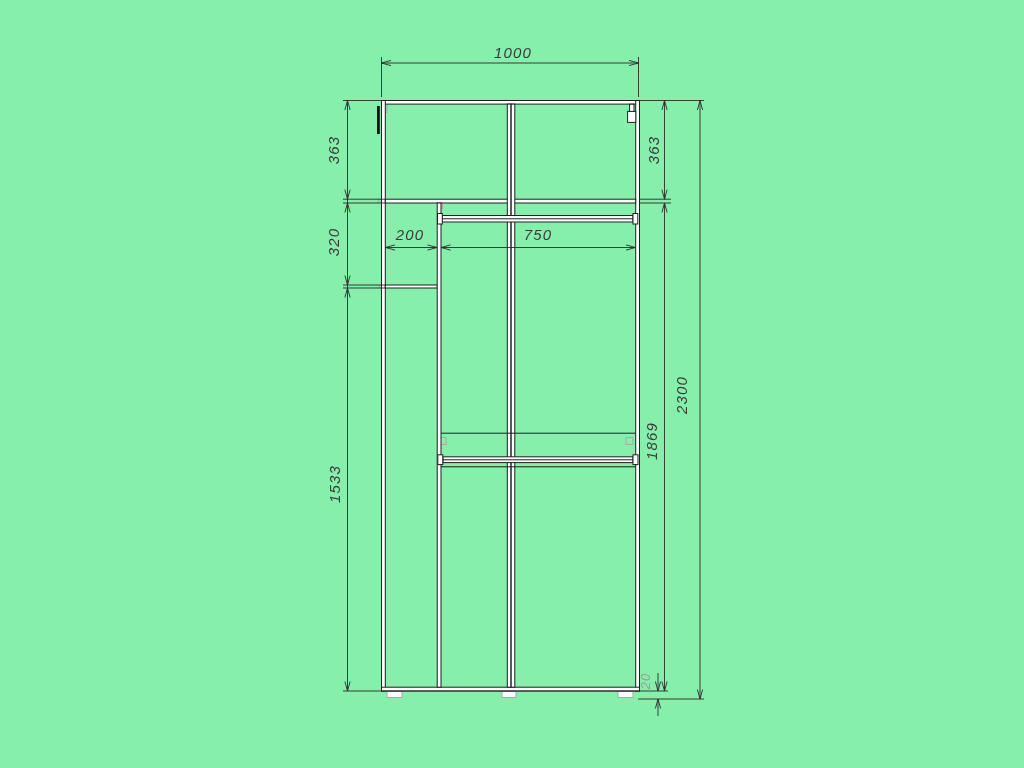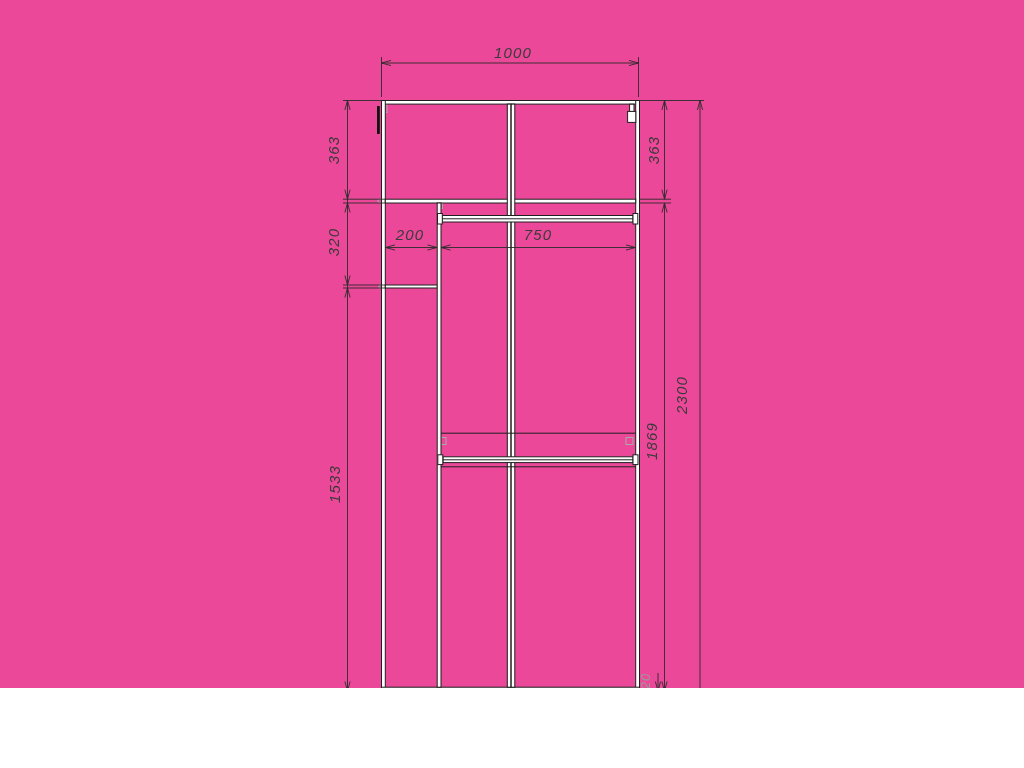--- a/index.html
+++ b/index.html
@@ -1,16 +1,16 @@
 <!DOCTYPE html>
 <html><head>
 <meta charset="utf-8">
 <style>
   html,body{margin:0;padding:0;background:#fff;}
-  .canvas{position:relative;width:1024px;height:688px;background:#ec4899;overflow:hidden;
+  .canvas{position:relative;width:1024px;height:768px;background:#86efac;overflow:hidden;
           font-family:"Liberation Sans",sans-serif;}
   svg{display:block;}
   .dim-text{font-family:"Liberation Sans",sans-serif;font-style:italic;font-size:15px;
             letter-spacing:1.2px;stroke:none;}
   .dim-text-small{font-family:"Liberation Sans",sans-serif;font-style:italic;font-size:13px;
             letter-spacing:1px;stroke:none;}
   .structure{fill:none;}
   .graydetail{fill:none;}
   .dims{fill:none;}
 </style>

